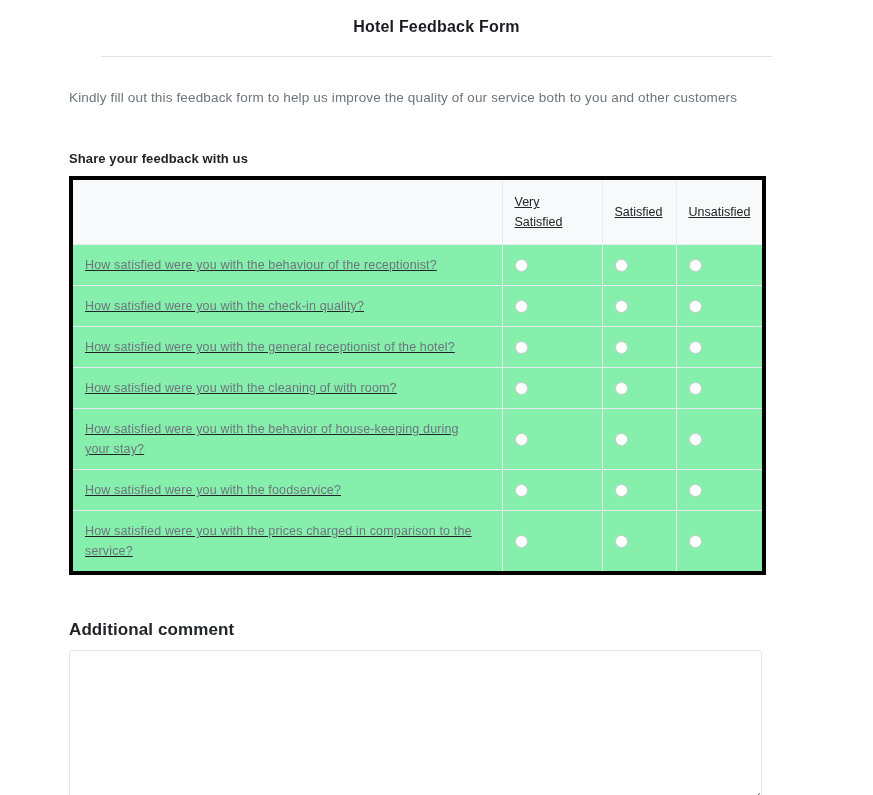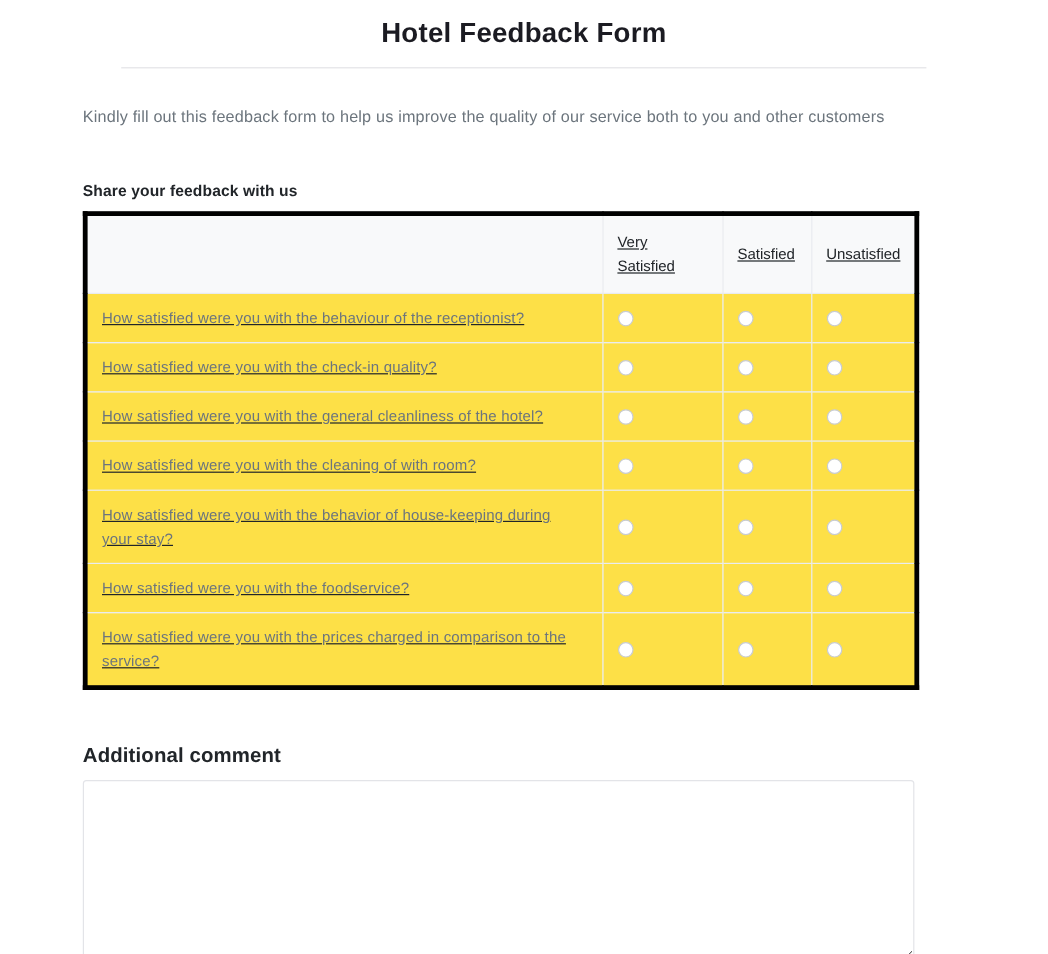--- a/index.html
+++ b/index.html
@@ -19,21 +19,21 @@
     width: 873px;
     height: 795px;
     box-sizing: border-box;
   }
 
   
   .form-title {
     margin: 0;
     padding-top: 12px;
     text-align: center;
-    font-size: 23px;
+    font-size: 16px;
     font-weight: bold;
     letter-spacing: 0.2px;
     color: #1b1b22;
     line-height: 30px;
   }
   .title-rule {
     width: 671px;
     margin: 14px auto 0 auto;
     border: 0;
     border-top: 1px solid #e3e3e6;
@@ -87,21 +87,21 @@
     background: #f8f9fa;
   }
   table.matrix tbody td {
     border: 1px solid #e9ecef;
     font-size: 12.5px;
     color: #6c757d;
     vertical-align: middle;
     padding: 10px 12px;
     line-height: 20px;
     letter-spacing: 0.15px;
-    background: #fde047;
+    background: #86efac;
   }
   table.matrix tbody td.question-cell {
     padding-left: 12px;
     padding-right: 18px;
   }
   col.c-question { width: 431px; }
   col.c-opt1 { width: 100px; }
   col.c-opt2 { width: 74px; }
   col.c-opt3 { width: 88px; }
 
@@ -182,21 +182,21 @@
             <td class="option-cell"><span class="radio"></span></td>
             <td class="option-cell"><span class="radio"></span></td>
           </tr>
           <tr>
             <td class="question-cell">How satisfied were you with the check-in quality?</td>
             <td class="option-cell"><span class="radio"></span></td>
             <td class="option-cell"><span class="radio"></span></td>
             <td class="option-cell"><span class="radio"></span></td>
           </tr>
           <tr>
-            <td class="question-cell">How satisfied were you with the general cleanliness of the hotel?</td>
+            <td class="question-cell">How satisfied were you with the general receptionist of the hotel?</td>
             <td class="option-cell"><span class="radio"></span></td>
             <td class="option-cell"><span class="radio"></span></td>
             <td class="option-cell"><span class="radio"></span></td>
           </tr>
           <tr>
             <td class="question-cell">How satisfied were you with the cleaning of with room?</td>
             <td class="option-cell"><span class="radio"></span></td>
             <td class="option-cell"><span class="radio"></span></td>
             <td class="option-cell"><span class="radio"></span></td>
           </tr>

